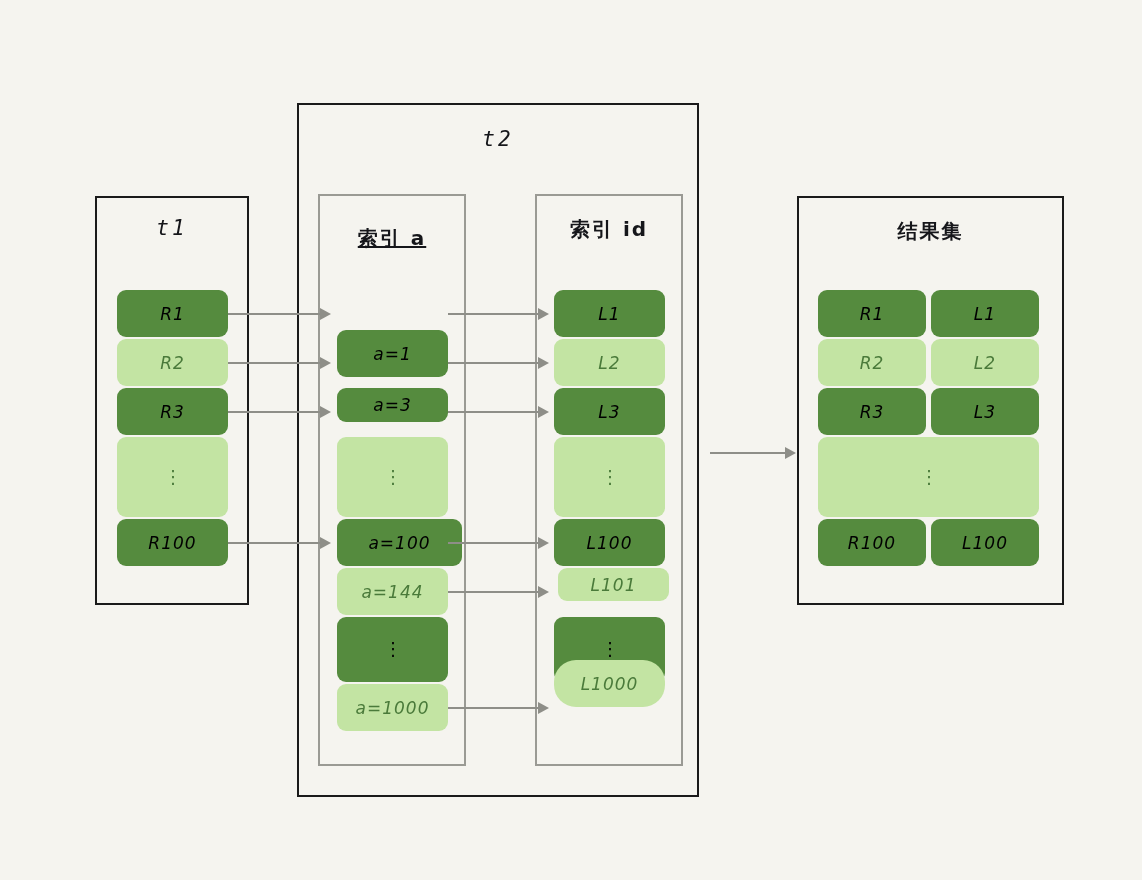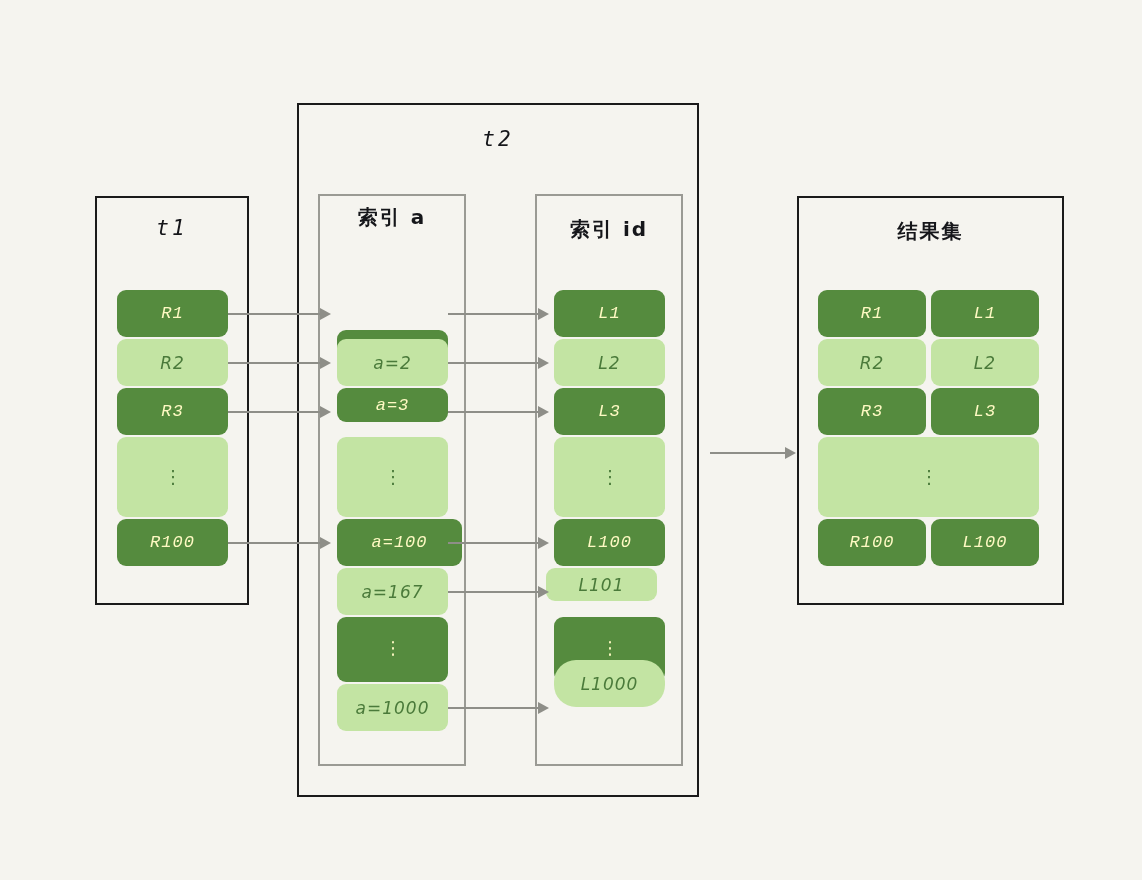--- a/index.html
+++ b/index.html
@@ -64,22 +64,21 @@
     align-items: center;
     justify-content: center;
     box-sizing: border-box;
     font-family: "DejaVu Sans", sans-serif;
     font-size: 17px;
     letter-spacing: 1px;
     font-style: italic;
   }
   .cell.dark {
     background: #558b3e;
-    color: #fef9c3;
-    font-family: Liberation Mono, monospace;
+    color: #000000;
   }
   .cell.light {
     background: #c3e4a3;
     color: #4a7a3a;
   }
   .cell .dots {
     font-size: 20px;
     line-height: 5px;
     letter-spacing: 0;
     font-style: normal;
@@ -104,21 +103,21 @@
 </head>
 <body>
 
 <div id="canvas">
 
   <div class="panel" style="left:297px; top:103px; width:402px; height:694px;">
     <div class="panel-title title-latin" style="top:22px;">t2</div>
   </div>
 
   <div class="subpanel" style="left:318px; top:194px; width:148px; height:572px;">
-    <div class="panel-title title-cjk" style="top:8px;">索引 a</div>
+    <div class="panel-title title-cjk" style="top:29px;text-decoration:underline;">索引 a</div>
   </div>
 
   <div class="subpanel" style="left:535px; top:194px; width:148px; height:572px;">
     <div class="panel-title title-cjk" style="top:20px;">索引 id</div>
   </div>
 
   <div class="panel" style="left:95px; top:196px; width:154px; height:409px;">
     <div class="panel-title title-latin" style="top:18px;">t1</div>
   </div>
 
@@ -138,34 +137,31 @@
   <div class="cell light" style="left:117px; top:437px; width:111px; height:80px;">
     <span class="dots">⋮</span>
   </div>
   <div class="cell dark" style="left:117px; top:519px; width:111px; height:47px;">
     <span>R100</span>
   </div>
 
   <div class="cell dark" style="left:337px; top:290px; width:111px; height:47px;margin-top:40px;">
     <span>a=1</span>
   </div>
-  <div class="cell light" style="left:337px; top:339px; width:111px; height:47px;">
-    <span>a=2</span>
-  </div>
   <div class="cell dark" style="left:337px; top:388px; width:111px; height:34px;">
     <span>a=3</span>
   </div>
   <div class="cell light" style="left:337px; top:437px; width:111px; height:80px;">
     <span class="dots">⋮</span>
   </div>
   <div class="cell dark" style="left:337px; top:519px; width:125px; height:47px;">
     <span>a=100</span>
   </div>
   <div class="cell light" style="left:337px; top:568px; width:111px; height:47px;">
-    <span>a=167</span>
+    <span>a=144</span>
   </div>
   <div class="cell dark" style="left:337px; top:617px; width:111px; height:65px;">
     <span class="dots">⋮</span>
   </div>
   <div class="cell light" style="left:337px; top:684px; width:111px; height:47px;">
     <span>a=1000</span>
   </div>
 
   <div class="cell dark" style="left:554px; top:290px; width:111px; height:47px;">
     <span>L1</span>
@@ -175,21 +171,21 @@
   </div>
   <div class="cell dark" style="left:554px; top:388px; width:111px; height:47px;">
     <span>L3</span>
   </div>
   <div class="cell light" style="left:554px; top:437px; width:111px; height:80px;">
     <span class="dots">⋮</span>
   </div>
   <div class="cell dark" style="left:554px; top:519px; width:111px; height:47px;">
     <span>L100</span>
   </div>
-  <div class="cell light" style="left:546px; top:568px; width:111px; height:33px;font-style:italic;">
+  <div class="cell light" style="left:558px; top:568px; width:111px; height:33px;font-style:italic;">
     <span>L101</span>
   </div>
   <div class="cell dark" style="left:554px; top:617px; width:111px; height:65px;">
     <span class="dots">⋮</span>
   </div>
   <div class="cell light" style="left:554px; top:660px; width:111px; height:47px;border-radius:22px;">
     <span>L1000</span>
   </div>
 
   <div class="cell dark" style="left:818px; top:290px; width:108px; height:47px;">

